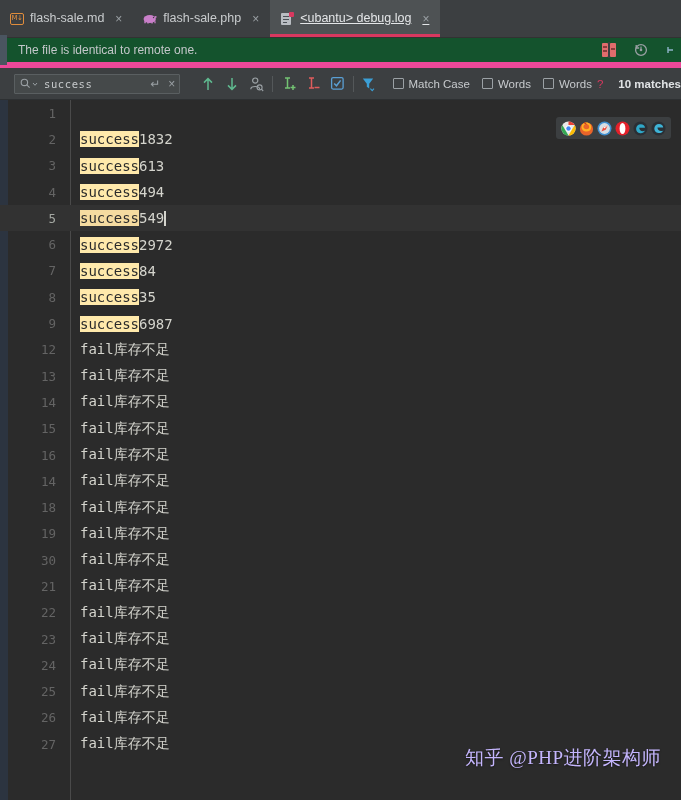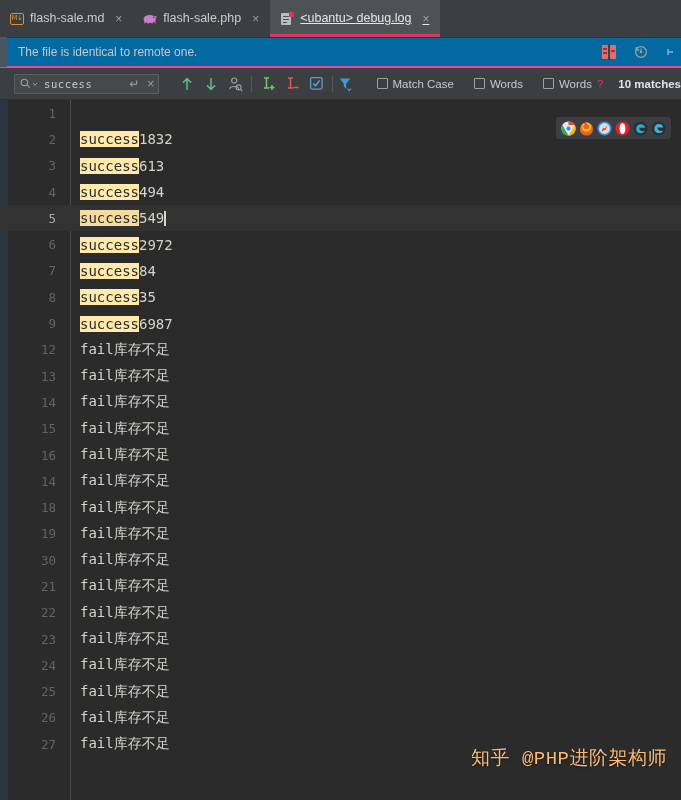--- a/index.html
+++ b/index.html
@@ -51,24 +51,24 @@
   }
   .ico-log .l1,.ico-log .l2,.ico-log .l3{position:absolute;left:2px;height:1.4px;background:#4b5157;}
   .ico-log .l1{top:4px;width:6px;}
   .ico-log .l2{top:7px;width:6px;}
   .ico-log .l3{top:10px;width:4px;}
   .ico-log .flag{position:absolute;right:-1px;top:0px;width:5px;height:5px;background:#d8385f;border-radius:1px;}
 
   
   .notifybar{
     position:absolute;left:0;top:38px;width:681px;height:30px;
-    background:#0369a1;
+    background:#14532d;
     display:flex;align-items:center;
     box-sizing:border-box;
-    border-bottom:2px solid #ec4899;
+    border-bottom:6px solid #ec4899;
   }
   .notify-accent{width:7px;height:30px;background:#4a5560;flex:0 0 7px;}
   .notify-text{font-size:12px;color:#c4c7ca;margin-left:11px;flex:1;}
   .notify-actions{display:flex;align-items:center;gap:16px;padding-right:8px;}
   .na-ico{width:16px;height:16px;position:relative;display:inline-block;}
   
   .ico-diff .p1,.ico-diff .p2{position:absolute;top:1px;width:6px;height:14px;background:#e06c6c;border-radius:1px;}
   .ico-diff .p1{left:1px;}
   .ico-diff .p2{left:9px;}
   .ico-diff .bar{position:absolute;left:7px;top:0;width:2px;height:16px;background:#3c3f41;}
@@ -102,21 +102,21 @@
   .sf-enter{color:#9aa0a4;font-size:12px;margin-right:8px;line-height:1;}
   .sf-x{color:#9aa0a4;font-size:12px;line-height:1;}
 
   .tb-group{display:flex;align-items:center;}
   .tb-btn{
     width:24px;height:24px;display:flex;align-items:center;justify-content:center;
     cursor:default;
   }
   .tb-sep{width:1px;height:16px;background:#54585a;margin:0 4px;}
 
-  .chk-wrap{display:flex;align-items:center;gap:5px;margin-left:20px;}
+  .chk-wrap{display:flex;align-items:center;gap:5px;margin-left:12px;}
   .chk-box{
     width:11px;height:11px;border:1px solid #9ba1a5;background:transparent;border-radius:1px;
     box-sizing:border-box;flex:0 0 11px;
   }
   .chk-label{font-size:11.5px;color:#c7cacd;white-space:nowrap;}
   .help-q{font-size:11.5px;color:#d8385f;margin-left:5px;}
   .matches{font-size:11.5px;color:#e0e3e5;font-weight:bold;margin-left:15px;white-space:nowrap;}
 
   
   .editor{
@@ -154,23 +154,23 @@
   .browsers{
     position:absolute;right:10px;top:17px;
     height:22px;background:#3c3f41;border-radius:3px;
     display:flex;align-items:center;gap:3px;padding:0 5px;
     box-sizing:border-box;
   }
   .br{width:15px;height:15px;border-radius:50%;position:relative;flex:0 0 15px;}
 
   
   .watermark{
-    position:absolute;right:14px;bottom:29px;
-    font-size:19px;color:#fdba74;
-    font-family:Liberation Mono, monospace;
+    position:absolute;right:20px;bottom:29px;
+    font-size:19px;color:#c4b5fd;
+    font-family:Liberation Serif, serif;
     letter-spacing:0.5px;
     text-shadow:0 1px 2px rgba(0,0,0,.5);
     white-space:nowrap;
   }
 </style>
 </head>
 <body>
 
 <div class="app">
 

